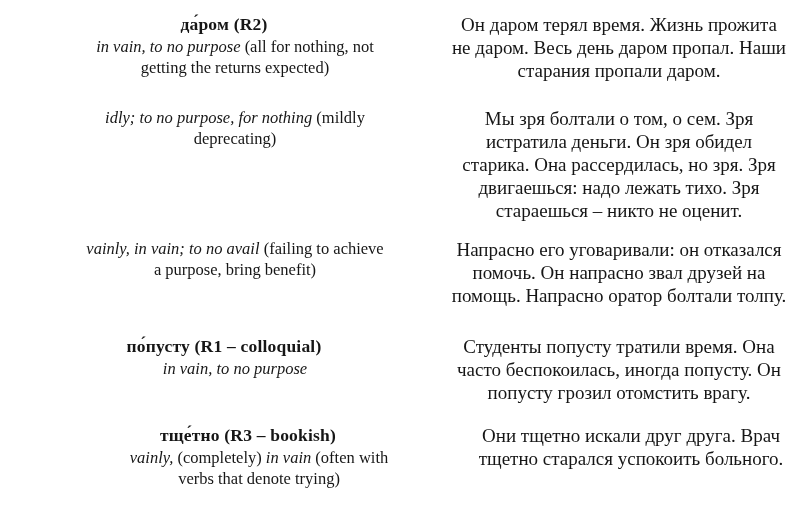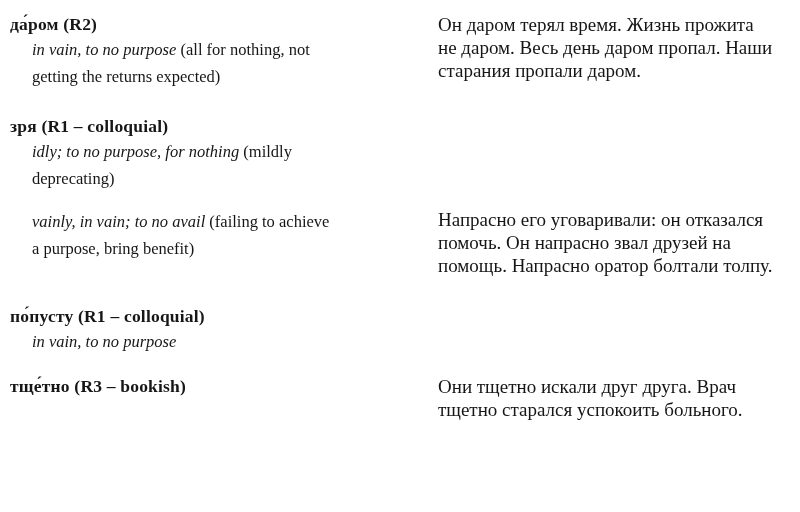--- a/index.html
+++ b/index.html
@@ -3,91 +3,100 @@
 <meta charset="utf-8">
 <style>
   html, body { margin: 0; padding: 0; }
   body {
     width: 800px; height: 512px;
     background: #ffffff;
     overflow: hidden;
     font-family: "Liberation Serif", "DejaVu Serif", serif;
     color: #161616;
   }
-  .page { padding: 13px 0 0 10px; }
+  .page { padding: 13px 0 0 10px; text-align: center; }
   .entry { display: flex; align-items: flex-start; }
   .entry-left { flex: 0 0 428px; width: 428px; }
   .entry-right { width: 364px; }
   .headline {
     font-weight: bold;
     font-size: 17.5px;
     line-height: 23px;
     letter-spacing: 0.2px;
     white-space: nowrap;
   }
   .gloss {
     margin-left: 22px;
     font-size: 16.5px;
-    line-height: 27px;
+    line-height: 21px;
     white-space: pre-line;
   }
   .seg-italic { font-style: italic; }
   .seg-roman  { font-style: normal; }
   .examples {
     font-size: 19px;
     line-height: 23px;
     white-space: pre-line;
   }
   .row-2 { margin-top: 25px; }
   .row-3 { margin-top: 16px; }
   .row-4 { margin-top: 28px; }
-  .row-5 { margin-top: 20px; }
+  .row-5 { margin-top: 20px; margin-left: 24px; }
 </style>
 </head>
 <body>
 
 <div class="page">
 
   <div class="entry row-1">
     <div class="entry-left">
       <div class="headline"><span>да́ром</span> <span>(R2)</span></div>
       <div class="gloss"><span class="seg-italic">in vain, to no purpose</span><span class="seg-roman"> (all for nothing, not
 getting the returns expected)</span></div>
     </div>
     <div class="entry-right examples">Он даром терял время. Жизнь прожита
 не даром. Весь день даром пропал. Наши
 старания пропали даром.</div>
   </div>
 
   <div class="entry row-2">
     <div class="entry-left">
-      <div class="headline"><span>зря</span> <span>(R1 – colloquial)</span></div>
       <div class="gloss"><span class="seg-italic">idly; to no purpose, for nothing</span><span class="seg-roman"> (mildly
 deprecating)</span></div>
     </div>
+    <div class="entry-right examples">Мы зря болтали о том, о сем. Зря
+истратила деньги. Он зря обидел
+старика. Она рассердилась, но зря. Зря
+двигаешься: надо лежать тихо. Зря
+стараешься – никто не оценит.</div>
   </div>
 
   <div class="entry row-3">
     <div class="entry-left">
       <div class="gloss"><span class="seg-italic">vainly, in vain; to no avail</span><span class="seg-roman"> (failing to achieve
 a purpose, bring benefit)</span></div>
     </div>
     <div class="entry-right examples">Напрасно его уговаривали: он отказался
 помочь. Он напрасно звал друзей на
 помощь. Напрасно оратор болтали толпу.</div>
   </div>
 
   <div class="entry row-4">
     <div class="entry-left">
       <div class="headline"><span>по́пусту</span> <span>(R1 – colloquial)</span></div>
       <div class="gloss"><span class="seg-italic">in vain, to no purpose</span></div>
     </div>
+    <div class="entry-right examples">Студенты попусту тратили время. Она
+часто беспокоилась, иногда попусту. Он
+попусту грозил отомстить врагу.</div>
   </div>
 
   <div class="entry row-5">
     <div class="entry-left">
       <div class="headline"><span>тще́тно</span> <span>(R3 – bookish)</span></div>
+      <div class="gloss"><span class="seg-italic">vainly,</span><span class="seg-roman"> (completely) </span><span class="seg-italic">in vain</span><span class="seg-roman"> (often with
+verbs that denote trying)</span></div>
     </div>
     <div class="entry-right examples">Они тщетно искали друг друга. Врач
 тщетно старался успокоить больного.</div>
   </div>
 
 </div>
 
 </body></html>

